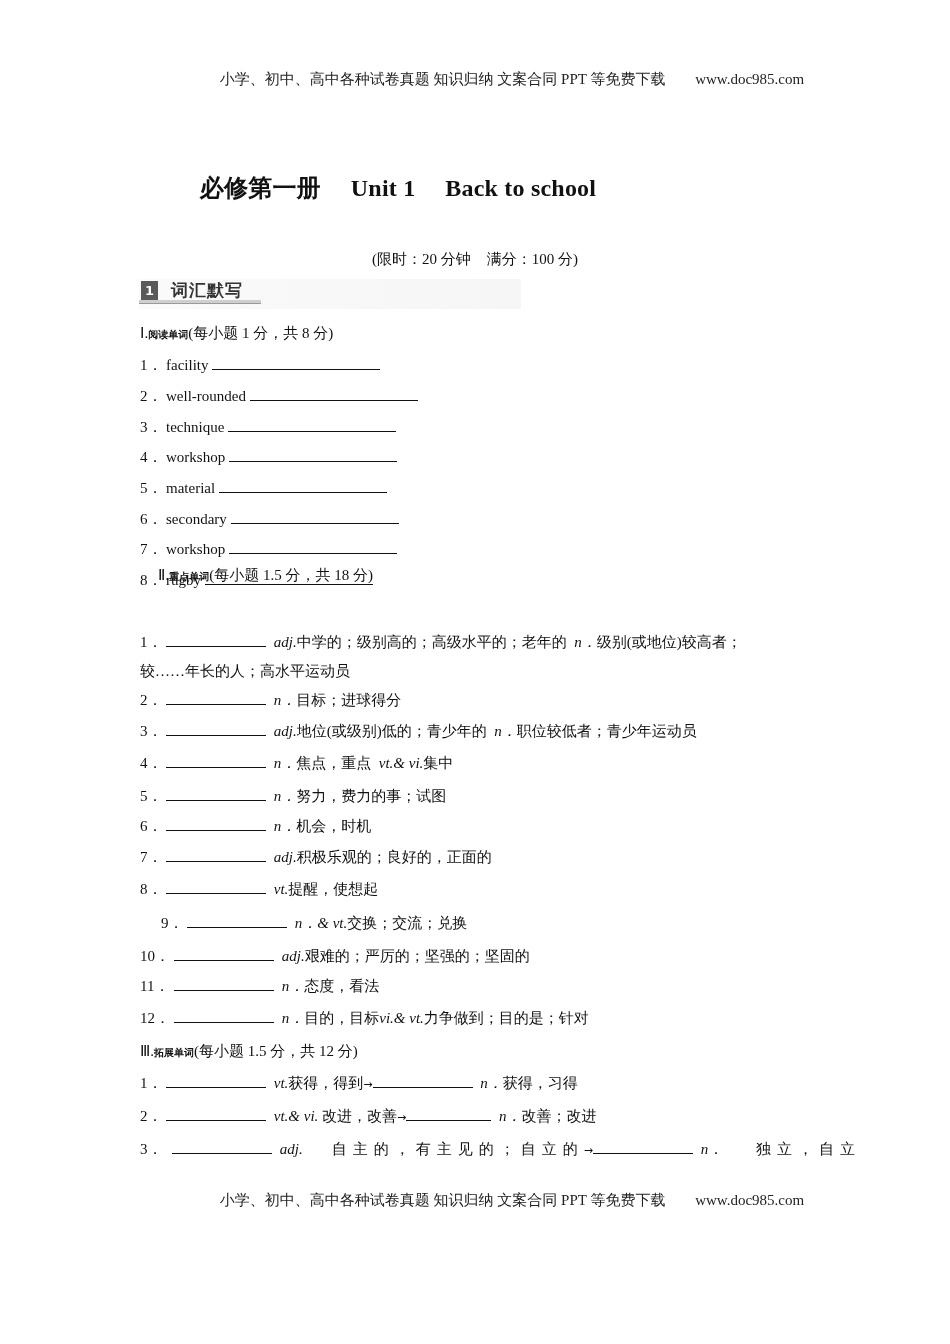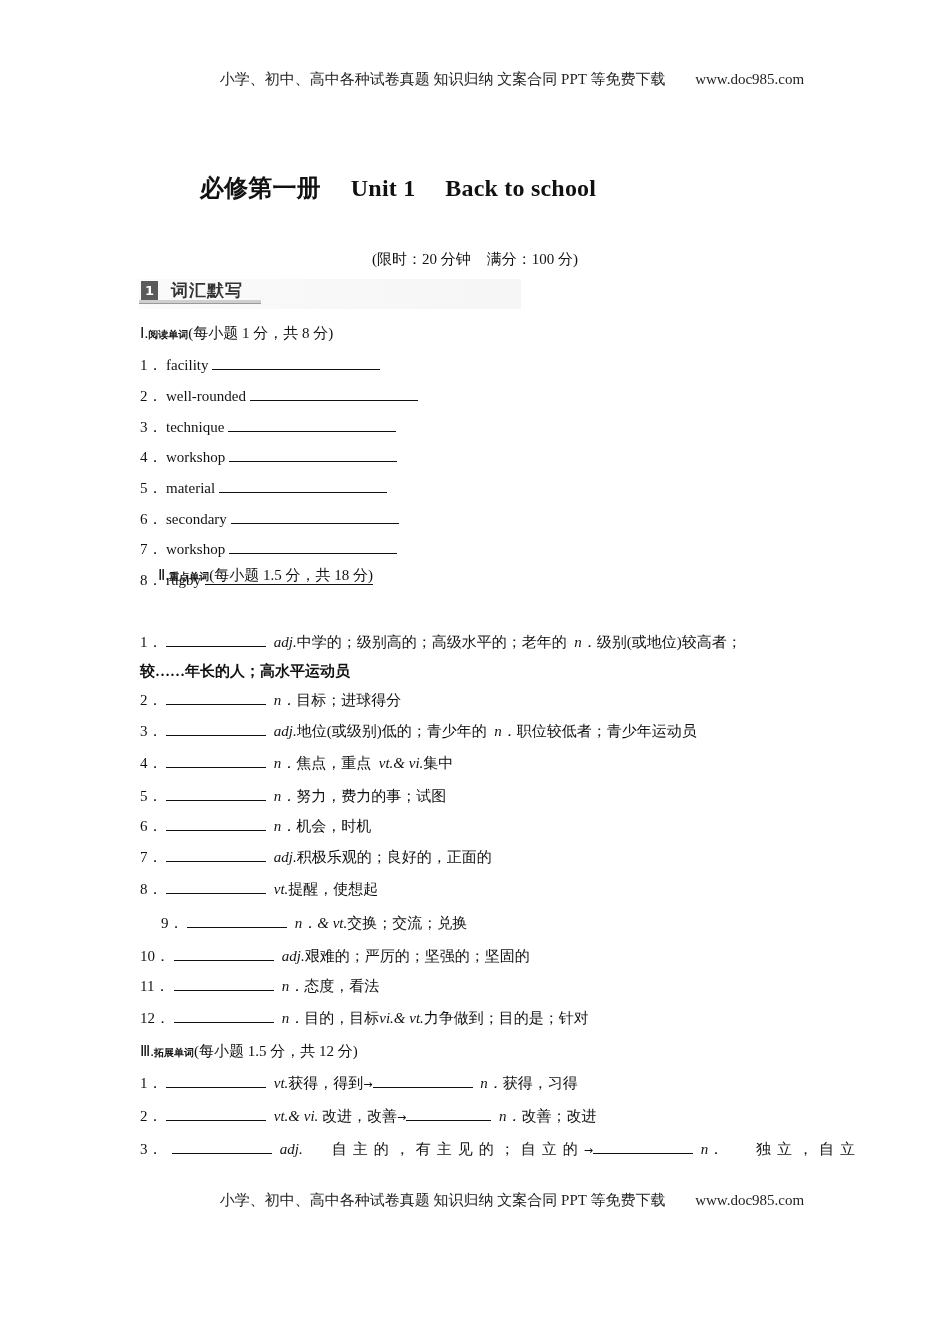--- a/index.html
+++ b/index.html
@@ -93,21 +93,21 @@
 <div class="line" style="top:479px;"><span class="num">5．</span><span>material</span><span class="blank long"></span></div>
 <div class="line" style="top:510px;"><span class="num">6．</span><span>secondary</span><span class="blank long"></span></div>
 <div class="line" style="top:540px;"><span class="num">7．</span><span>workshop</span><span class="blank long"></span></div>
 <div class="line" style="top:571px;"><span class="num">8．</span><span>rugby</span><span class="blank long"></span></div>
 
 <div class="line sec-head" style="top:566px;margin-left:18px;">
   <span class="roman">Ⅱ.</span><span class="bold">重点单词</span><span>(每小题 1.5 分，共 18 分)</span>
 </div>
 
 <div class="line" style="top:633px;"><span class="num">1．</span><span class="blank short"></span> <em>adj.</em><span>中学的；级别高的；高级水平的；老年的</span>&nbsp;&nbsp;<em>n．</em><span>级别(或地位)较高者；</span></div>
-<div class="line" style="top:662px;font-weight:bold;"><span>较……年长的人；高水平运动员</span></div>
+<div class="line" style="top:662px;"><span>较……年长的人；高水平运动员</span></div>
 <div class="line" style="top:691px;"><span class="num">2．</span><span class="blank short"></span> <em>n．</em><span>目标；进球得分</span></div>
 <div class="line" style="top:722px;"><span class="num">3．</span><span class="blank short"></span> <em>adj.</em><span>地位(或级别)低的；青少年的</span>&nbsp;&nbsp;<em>n．</em><span>职位较低者；青少年运动员</span></div>
 <div class="line" style="top:754px;"><span class="num">4．</span><span class="blank short"></span> <em>n．</em><span>焦点，重点</span>&nbsp;&nbsp;<em>vt.&amp; vi.</em><span>集中</span></div>
 <div class="line" style="top:787px;"><span class="num">5．</span><span class="blank short"></span> <em>n．</em><span>努力，费力的事；试图</span></div>
 <div class="line" style="top:817px;"><span class="num">6．</span><span class="blank short"></span> <em>n．</em><span>机会，时机</span></div>
 <div class="line" style="top:848px;"><span class="num">7．</span><span class="blank short"></span> <em>adj.</em><span>积极乐观的；良好的，正面的</span></div>
 <div class="line" style="top:880px;"><span class="num">8．</span><span class="blank short"></span> <em>vt.</em><span>提醒，使想起</span></div>
 <div class="line" style="top:914px;margin-left:21px;"><span class="num">9．</span><span class="blank short"></span> <em>n．&amp; vt.</em><span>交换；交流；兑换</span></div>
 <div class="line" style="top:947px;"><span class="num" style="width:34px;">10．</span><span class="blank short"></span> <em>adj.</em><span>艰难的；严厉的；坚强的；坚固的</span></div>
 <div class="line" style="top:977px;"><span class="num" style="width:34px;">11．</span><span class="blank short"></span> <em>n．</em><span>态度，看法</span></div>

